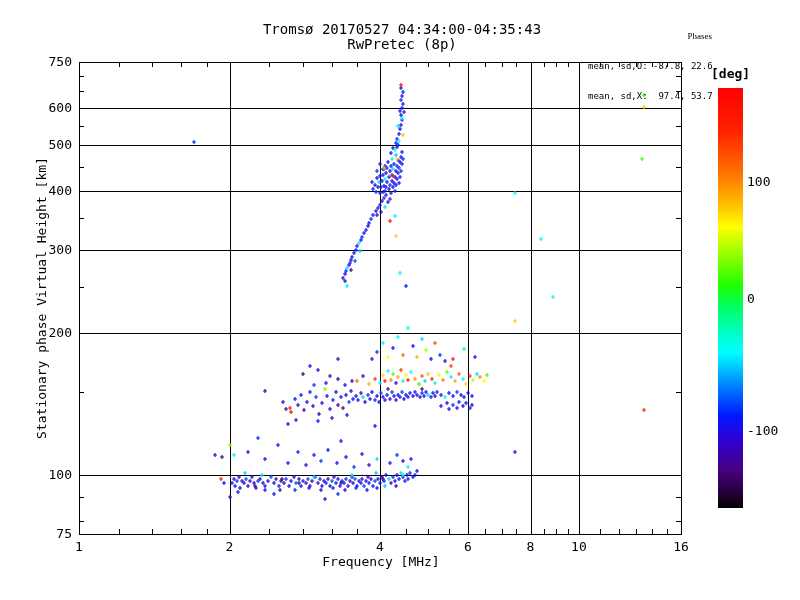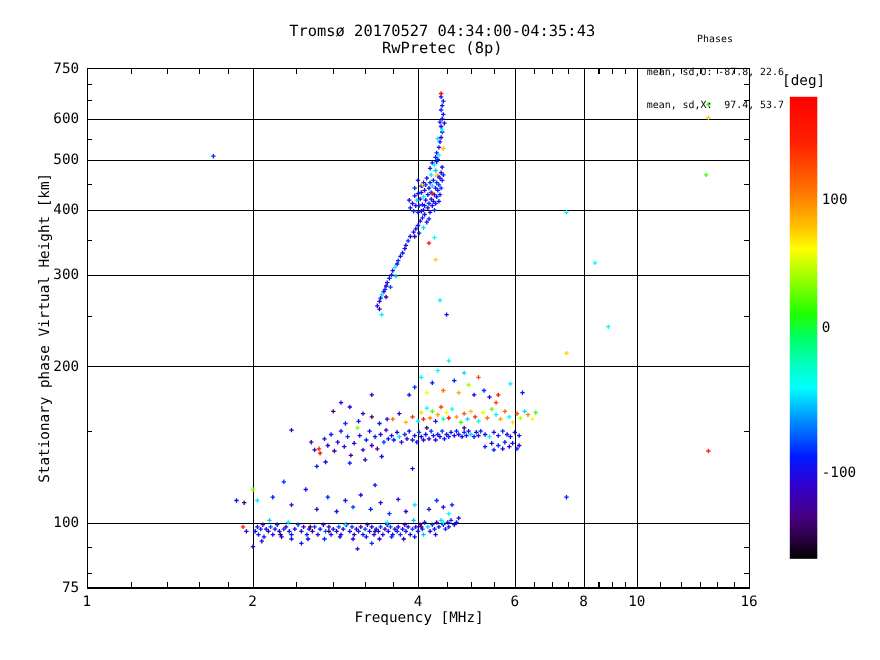--- a/index.html
+++ b/index.html
@@ -3,25 +3,25 @@
 <meta charset="utf-8">
 <style>
   html,body{margin:0;padding:0;background:#fff;}
   #fig{position:relative;width:800px;height:600px;background:#fff;overflow:hidden;
        font-family:"DejaVu Sans Mono","Liberation Mono",monospace;color:#000;}
   #plot-svg{position:absolute;left:0;top:0;}
   .abs{position:absolute;white-space:pre;}
   #title-line1{left:0;top:21px;width:804px;text-align:center;font-size:14px;}
   #title-line2{left:0;top:36px;width:804px;text-align:center;font-size:14px;}
   #stats{left:588px;top:11px;width:124px;font-size:9px;line-height:10px;}
-  #stats-header{text-align:center;}
+  #stats-header{text-align:right;font-family:Liberation Serif, serif;}
   #xlabel{left:0;top:554px;width:762px;text-align:center;font-size:13px;}
   #ylabel{left:41px;top:298px;transform:translate(-50%,-50%) rotate(-90deg);font-size:13px;}
   #cbar{left:718px;top:88px;width:25px;height:420px;}
-  #cbar-label{left:711px;top:66px;font-size:13px;}
+  #cbar-label{left:711px;top:66px;font-size:13px;font-weight:bold;}
   .cbar-tick{left:747px;font-size:13px;}
   #cbar-t0{top:174px;} #cbar-t1{top:291px;} #cbar-t2{top:423px;}
 </style>
 </head>
 <body>
 
 <div id="fig">
   <svg id="plot-svg" width="800" height="600">
       <g>
         <line x1="230.5" y1="62" x2="230.5" y2="534" stroke="#000" stroke-width="1" shape-rendering="crispEdges"></line>

